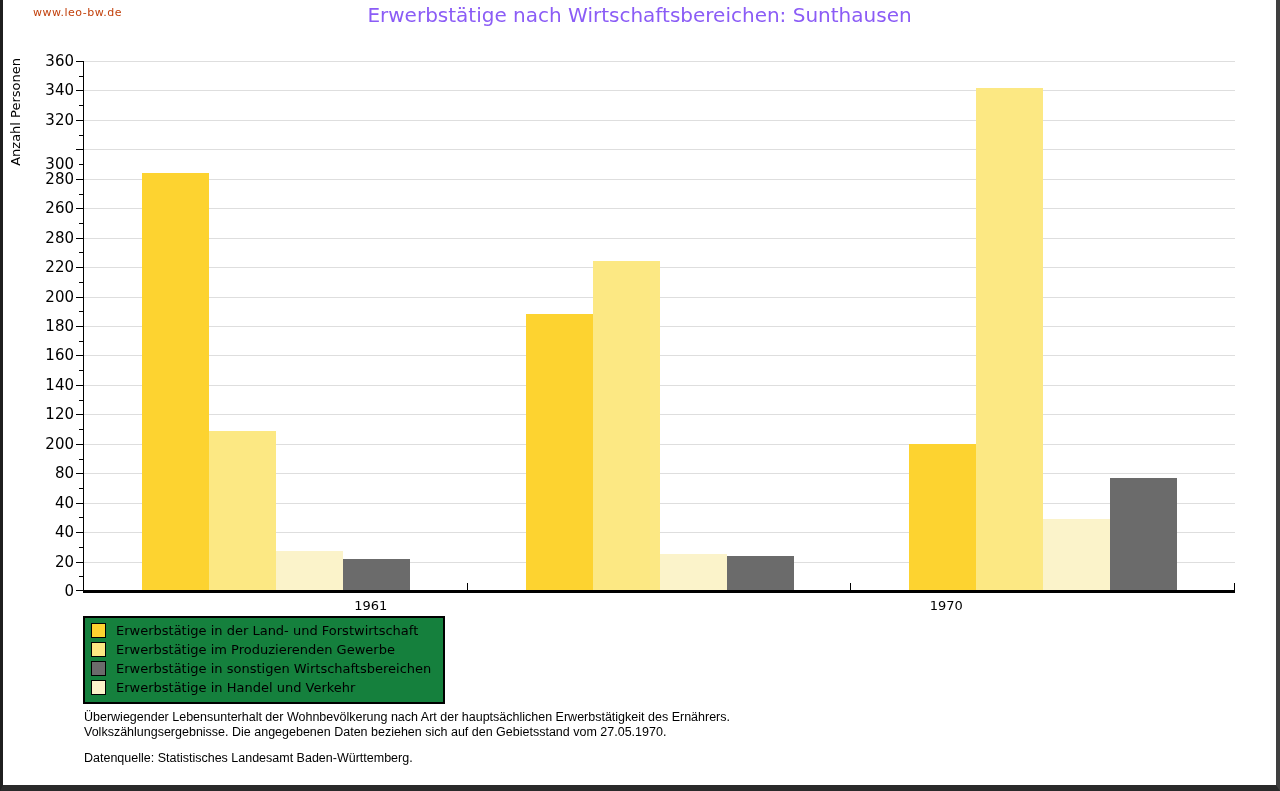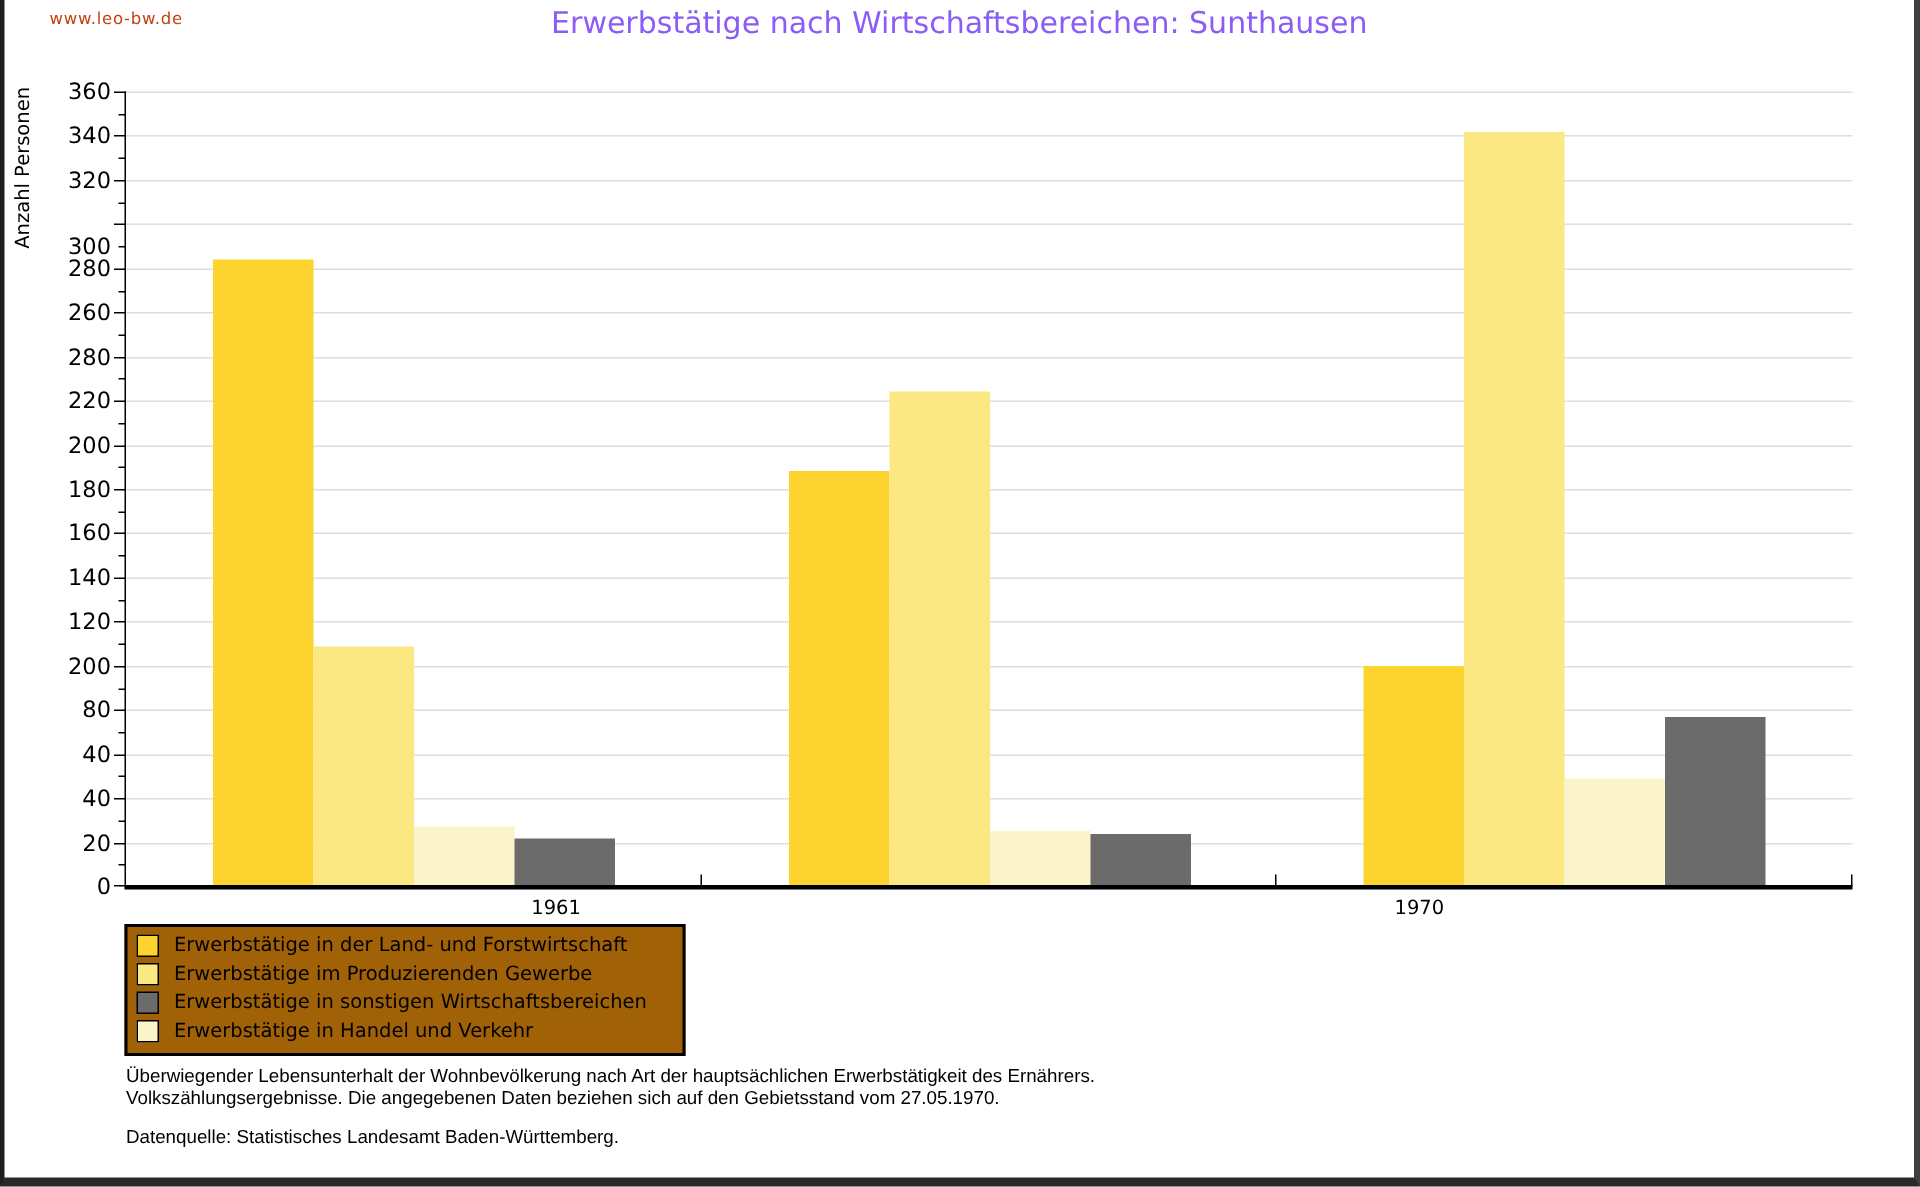--- a/index.html
+++ b/index.html
@@ -44,22 +44,22 @@
   .bar{position:absolute;bottom:0;z-index:1;}
   .x-axis-line{position:absolute;left:-1px;width:1152px;bottom:-2px;height:3px;background:#000;z-index:3;}
   .xtick{position:absolute;bottom:0;width:1px;height:8px;background:#000;z-index:3;}
   .x-labels{
     position:absolute;left:80px;top:598px;width:1151px;
     display:flex;z-index:1;
   }
   .x-labels span{flex:1;text-align:center;font-size:13px;color:#000;}
   .legend{
     position:absolute;left:80px;top:616px;
-    border:2px solid #000;background:#a16207;
-    padding:3px 24px 5px 6px;
+    border:2px solid #000;background:#15803d;
+    padding:3px 12px 5px 6px;
     display:inline-block;
   }
   .legend-item{display:flex;align-items:center;gap:10px;padding:2px 0;}
   .legend-swatch{width:13px;height:13px;border:1px solid #000;flex:0 0 auto;}
   .legend-label{font-size:13px;white-space:nowrap;color:#000;}
   .footer{
     position:absolute;left:81px;top:710px;
     font-family:"Liberation Sans","DejaVu Sans",sans-serif;
     font-size:12.5px;line-height:14.5px;color:#000;
   }

